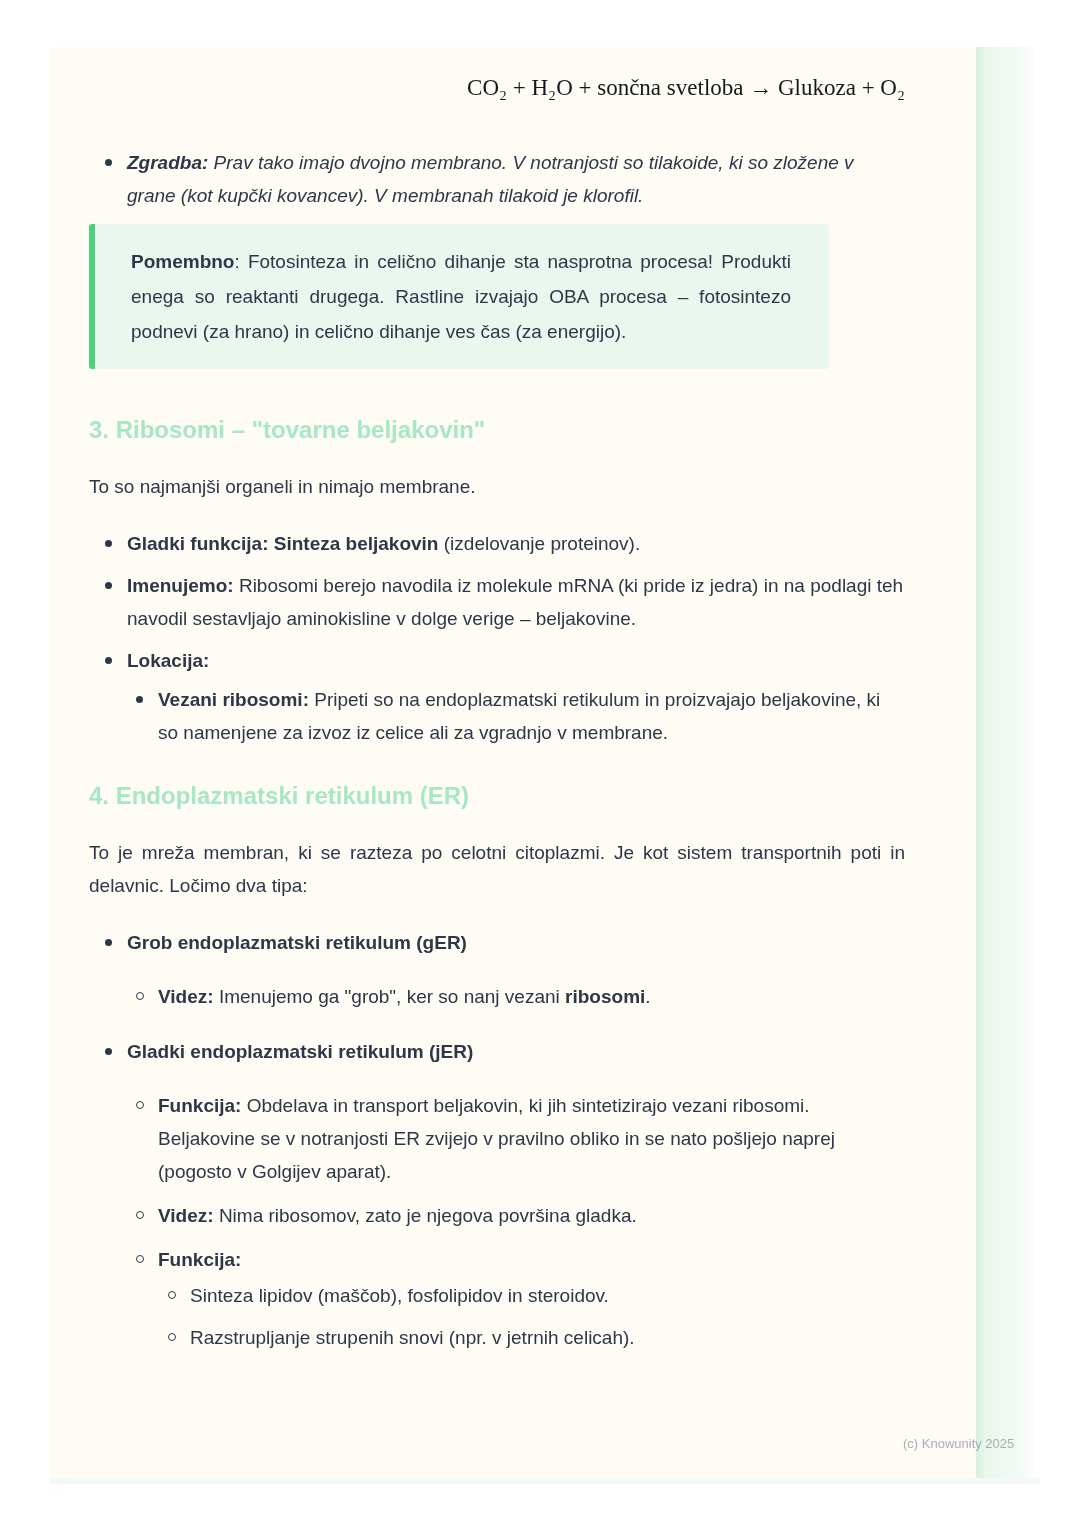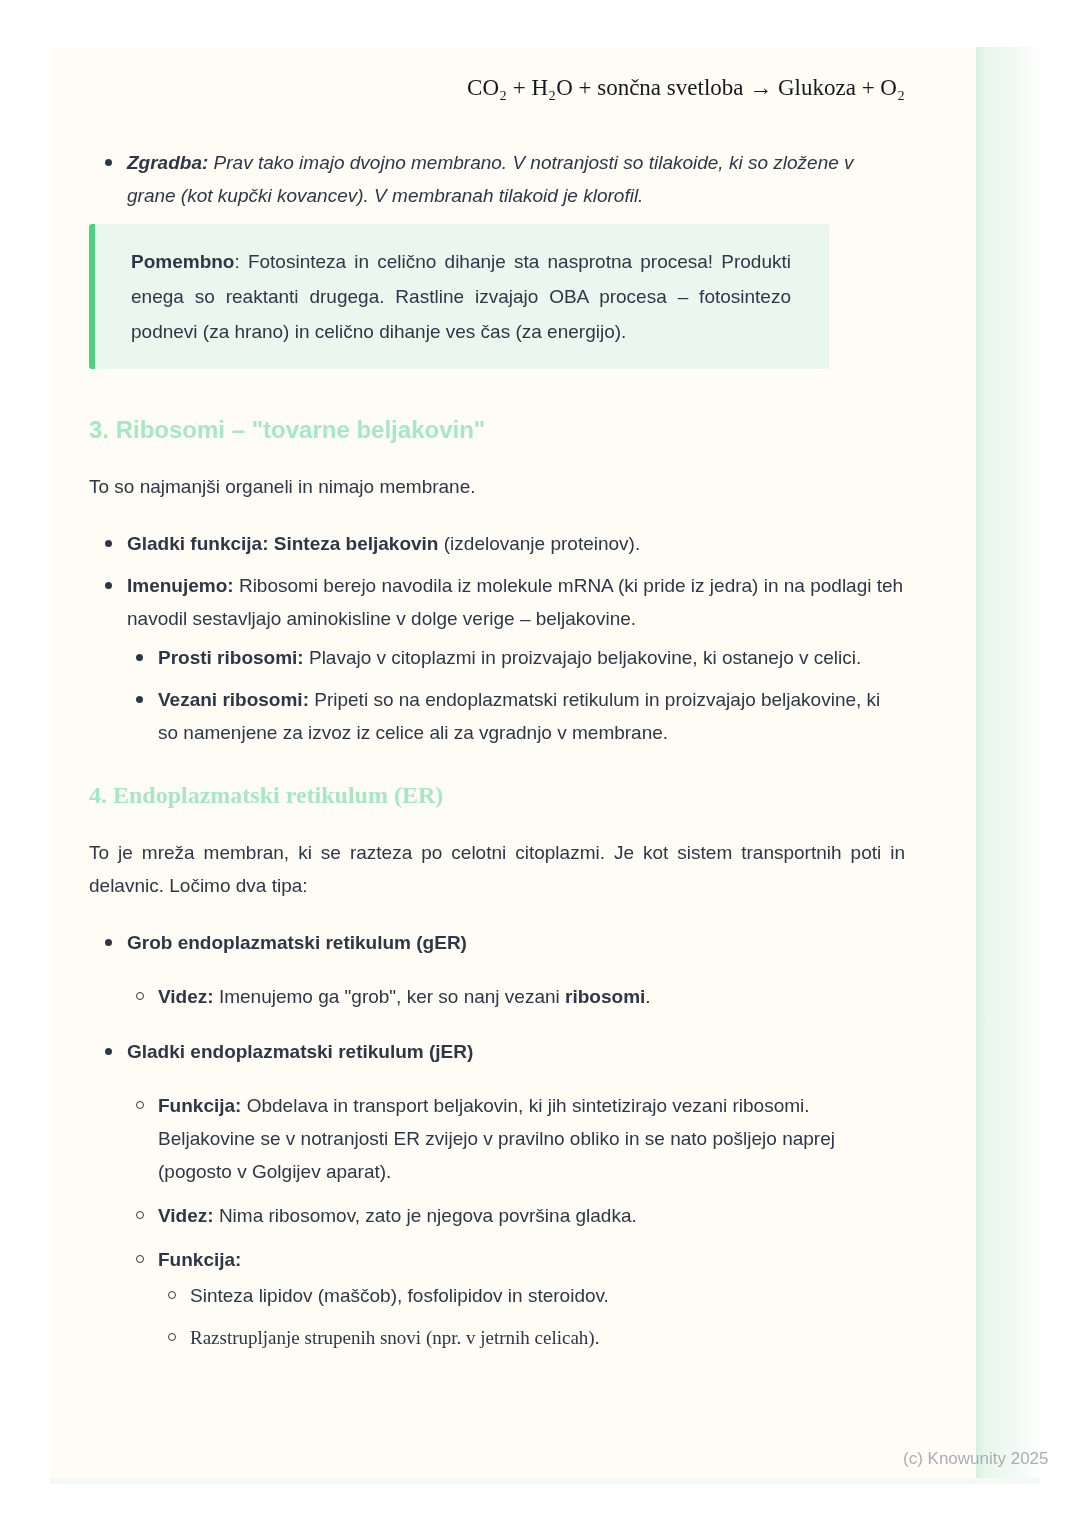--- a/index.html
+++ b/index.html
@@ -59,35 +59,35 @@
     border-left:6px solid var(--callout-border);
     border-radius:3px;
     padding:20px 38px 20px 36px;
     line-height:35px;text-align:justify;
   }
   h2.section-heading{
     color:var(--heading);font-size:24px;font-weight:700;
     line-height:29px;margin:0;
   }
   #heading-3{margin-top:46px;}
-  #heading-4{margin-top:32px;font-family:Liberation Serif, serif;}
+  #heading-4{margin-top:32px;}
   .section-intro{margin:26px 0 0;}
   .section-intro.justify{text-align:justify;}
   .section-list{margin-top:24px;}
   .s3 .li + .li{margin-top:9px;}
   .s3 .li.level-1 + .li.level-2{margin-top:6px;}
   .s4 .li + .li{margin-top:22px;}
   .s4 .li.level-1 + .li.level-2{margin-top:21px;}
   .s4 .li.level-2 + .li.level-2{margin-top:11px;}
   .s4 .li.level-2 + .li.level-3{margin-top:3px;}
-  .s4 .li.level-3 + .li.level-3{margin-top:9px;font-family:Liberation Serif, serif;}
+  .s4 .li.level-3 + .li.level-3{margin-top:9px;}
   .footer-credit{
     position:absolute;left:853px;top:1389px;
-    font-size:17px;line-height:16px;color:var(--footer);
-    z-index:2;white-space:nowrap;margin-top:15px;
+    font-size:13px;line-height:16px;color:var(--footer);
+    z-index:2;white-space:nowrap;
   }
 </style>
 </head>
 <body>
 
 <div class="page">
   <div class="strip"></div>
 
   <div class="content">
     <div class="equation">CO₂ + H₂O + sončna svetloba → Glukoza + O₂</div>
@@ -96,21 +96,21 @@
         <div class="li level-1"><span class="marker marker-disc"></span><span class="b">Zgradba:</span><span> Prav tako imajo dvojno membrano. V notranjosti so tilakoide, ki so zložene v grane (kot kupčki kovancev). V membranah tilakoid je klorofil.</span></div>
       </div>
 
     <div class="callout"><span class="b">Pomembno</span><span>: Fotosinteza in celično dihanje sta nasprotna procesa! Produkti enega so reaktanti drugega. Rastline izvajajo OBA procesa – fotosintezo podnevi (za hrano) in celično dihanje ves čas (za energijo).</span></div>
 
     <h2 class="section-heading" id="heading-3">3. Ribosomi – "tovarne beljakovin"</h2>
     <p class="section-intro">To so najmanjši organeli in nimajo membrane.</p>
     <div class="list section-list s3">
         <div class="li level-1"><span class="marker marker-disc"></span><span class="b">Gladki funkcija: Sinteza beljakovin</span><span> (izdelovanje proteinov).</span></div>
         <div class="li level-1"><span class="marker marker-disc"></span><span class="b">Imenujemo:</span><span> Ribosomi berejo navodila iz molekule mRNA (ki pride iz jedra) in na podlagi teh navodil sestavljajo aminokisline v dolge verige – beljakovine.</span></div>
-        <div class="li level-2"><span class="marker marker-disc"></span><span class="b">Prosti ribosomi:</span><span> Plavajo v citoplazmi in proizvajajo beljakovine, ki ostanejo v celici.</span></div>
+        <div class="li level-1"><span class="marker marker-disc"></span><span class="b">Lokacija:</span></div>
         <div class="li level-2"><span class="marker marker-disc"></span><span class="b">Vezani ribosomi:</span><span> Pripeti so na endoplazmatski retikulum in proizvajajo beljakovine, ki so namenjene za izvoz iz celice ali za vgradnjo v membrane.</span></div>
       </div>
 
     <h2 class="section-heading" id="heading-4">4. Endoplazmatski retikulum (ER)</h2>
     <p class="section-intro justify">To je mreža membran, ki se razteza po celotni citoplazmi. Je kot sistem transportnih poti in delavnic. Ločimo dva tipa:</p>
     <div class="list section-list s4">
         <div class="li level-1"><span class="marker marker-disc"></span><span class="b">Grob endoplazmatski retikulum (gER)</span></div>
         <div class="li level-2"><span class="marker marker-circle"></span><span class="b">Videz:</span><span> Imenujemo ga "grob", ker so nanj vezani </span><span class="b">ribosomi</span><span>.</span></div>
         <div class="li level-1"><span class="marker marker-disc"></span><span class="b">Gladki endoplazmatski retikulum (jER)</span></div>
         <div class="li level-2"><span class="marker marker-circle"></span><span class="b">Funkcija:</span><span> Obdelava in transport beljakovin, ki jih sintetizirajo vezani ribosomi. Beljakovine se v notranjosti ER zvijejo v pravilno obliko in se nato pošljejo naprej (pogosto v Golgijev aparat).</span></div>

